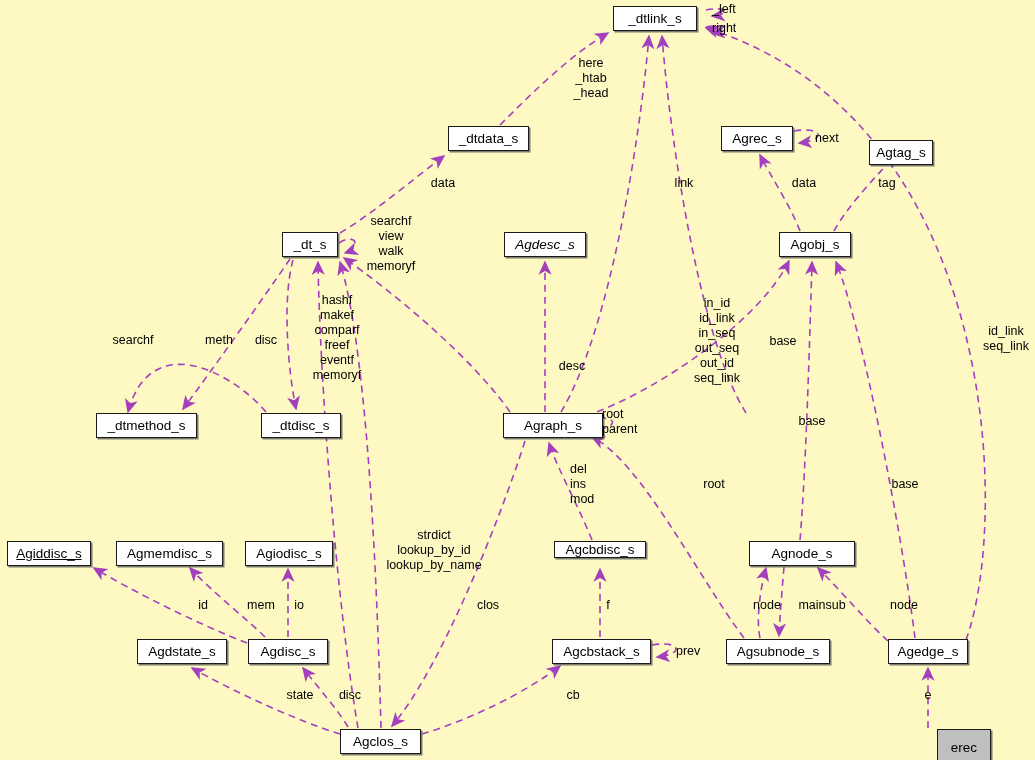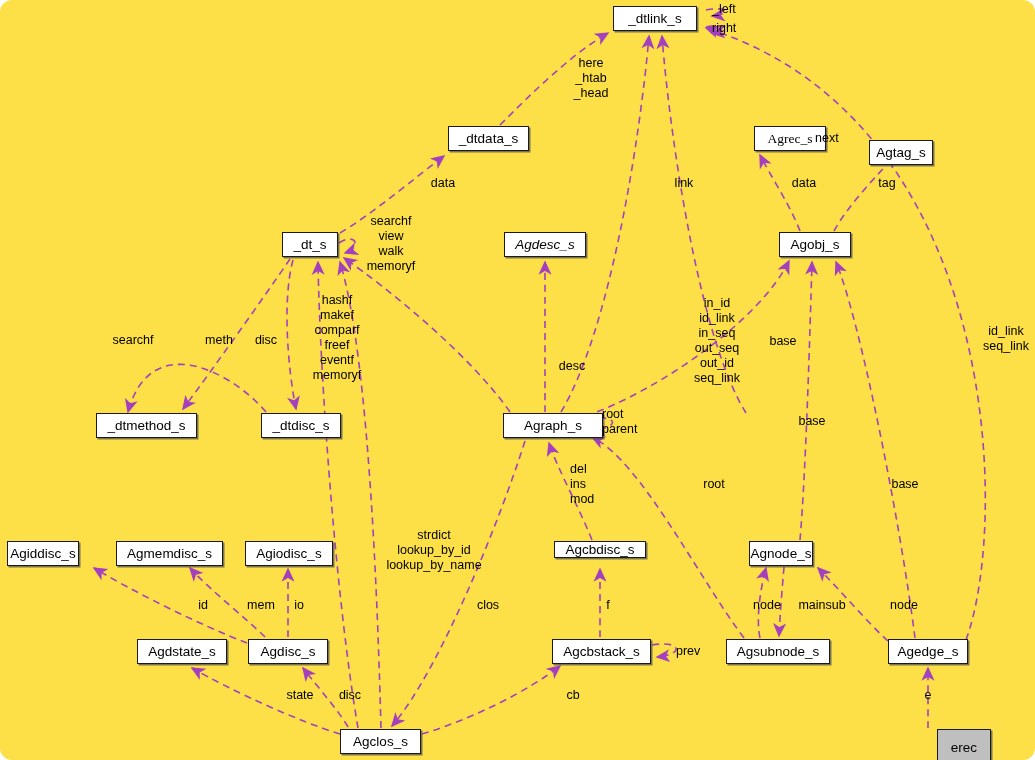--- a/index.html
+++ b/index.html
@@ -1,17 +1,17 @@
 <!DOCTYPE html>
 <html><head>
 <meta charset="utf-8">
 <style>
   html,body{margin:0;padding:0;background:#ffffff;}
   body{font-family:"Liberation Sans", sans-serif;}
-  #canvas{position:relative;width:1035px;height:760px;background:#fde047;overflow:hidden;border-radius:12px;}
+  #canvas{position:relative;width:1035px;height:760px;background:#fef9c3;overflow:hidden;}
   #edges{position:absolute;left:0;top:0;width:1035px;height:760px;}
   .node{
     position:absolute;
     box-sizing:border-box;
     border:1px solid #1a1a1a;
     background:#ffffff;
     color:#000000;
     font-size:13.5px;
     line-height:1;
     display:flex;
@@ -118,33 +118,33 @@
 
       <path d="M348,727 C338,710 320,690 303,668"></path>
 
       <path d="M928,728 C928,710 928,690 928,668"></path>
 
     </g>
   </svg>
 
   <div class="node" style="left:613px;top:6px;width:84px;height:25px;">_dtlink_s</div>
   <div class="node" style="left:448px;top:126px;width:81px;height:25px;">_dtdata_s</div>
-  <div class="node" style="left:754px;top:126px;width:72px;height:25px;font-family:Liberation Serif, serif;">Agrec_s</div>
+  <div class="node" style="left:721px;top:126px;width:72px;height:25px;">Agrec_s</div>
   <div class="node" style="left:869px;top:140px;width:64px;height:25px;">Agtag_s</div>
   <div class="node" style="left:282px;top:232px;width:56px;height:25px;">_dt_s</div>
   <div class="node" style="left:504px;top:232px;width:82px;height:25px;font-style:italic;">Agdesc_s</div>
   <div class="node" style="left:779px;top:232px;width:72px;height:25px;">Agobj_s</div>
   <div class="node" style="left:96px;top:413px;width:101px;height:25px;">_dtmethod_s</div>
   <div class="node" style="left:261px;top:413px;width:80px;height:25px;">_dtdisc_s</div>
   <div class="node" style="left:503px;top:413px;width:100px;height:25px;">Agraph_s</div>
-  <div class="node" style="left:7px;top:541px;width:72px;height:25px;">Agiddisc_s</div>
+  <div class="node" style="left:7px;top:541px;width:84px;height:25px;text-decoration:underline;">Agiddisc_s</div>
   <div class="node" style="left:116px;top:541px;width:107px;height:25px;">Agmemdisc_s</div>
   <div class="node" style="left:245px;top:541px;width:88px;height:25px;">Agiodisc_s</div>
   <div class="node" style="left:554px;top:541px;width:92px;height:17px;">Agcbdisc_s</div>
-  <div class="node" style="left:749px;top:541px;width:64px;height:25px;">Agnode_s</div>
+  <div class="node" style="left:749px;top:541px;width:106px;height:25px;">Agnode_s</div>
   <div class="node" style="left:137px;top:639px;width:90px;height:25px;">Agdstate_s</div>
   <div class="node" style="left:248px;top:639px;width:80px;height:25px;">Agdisc_s</div>
   <div class="node" style="left:552px;top:639px;width:99px;height:25px;">Agcbstack_s</div>
   <div class="node" style="left:726px;top:639px;width:104px;height:25px;">Agsubnode_s</div>
   <div class="node" style="left:888px;top:639px;width:80px;height:25px;">Agedge_s</div>
   <div class="node" style="left:340px;top:729px;width:81px;height:25px;">Agclos_s</div>
   <div class="node highlight" style="left:901px;top:729px;width:54px;height:37px;margin-left:36px;">erec</div>
 
   <div class="edge-label l" style="left:712px;top:2px;width:50px;">_left</div>
   <div class="edge-label l" style="left:712px;top:21px;width:50px;">right</div>

